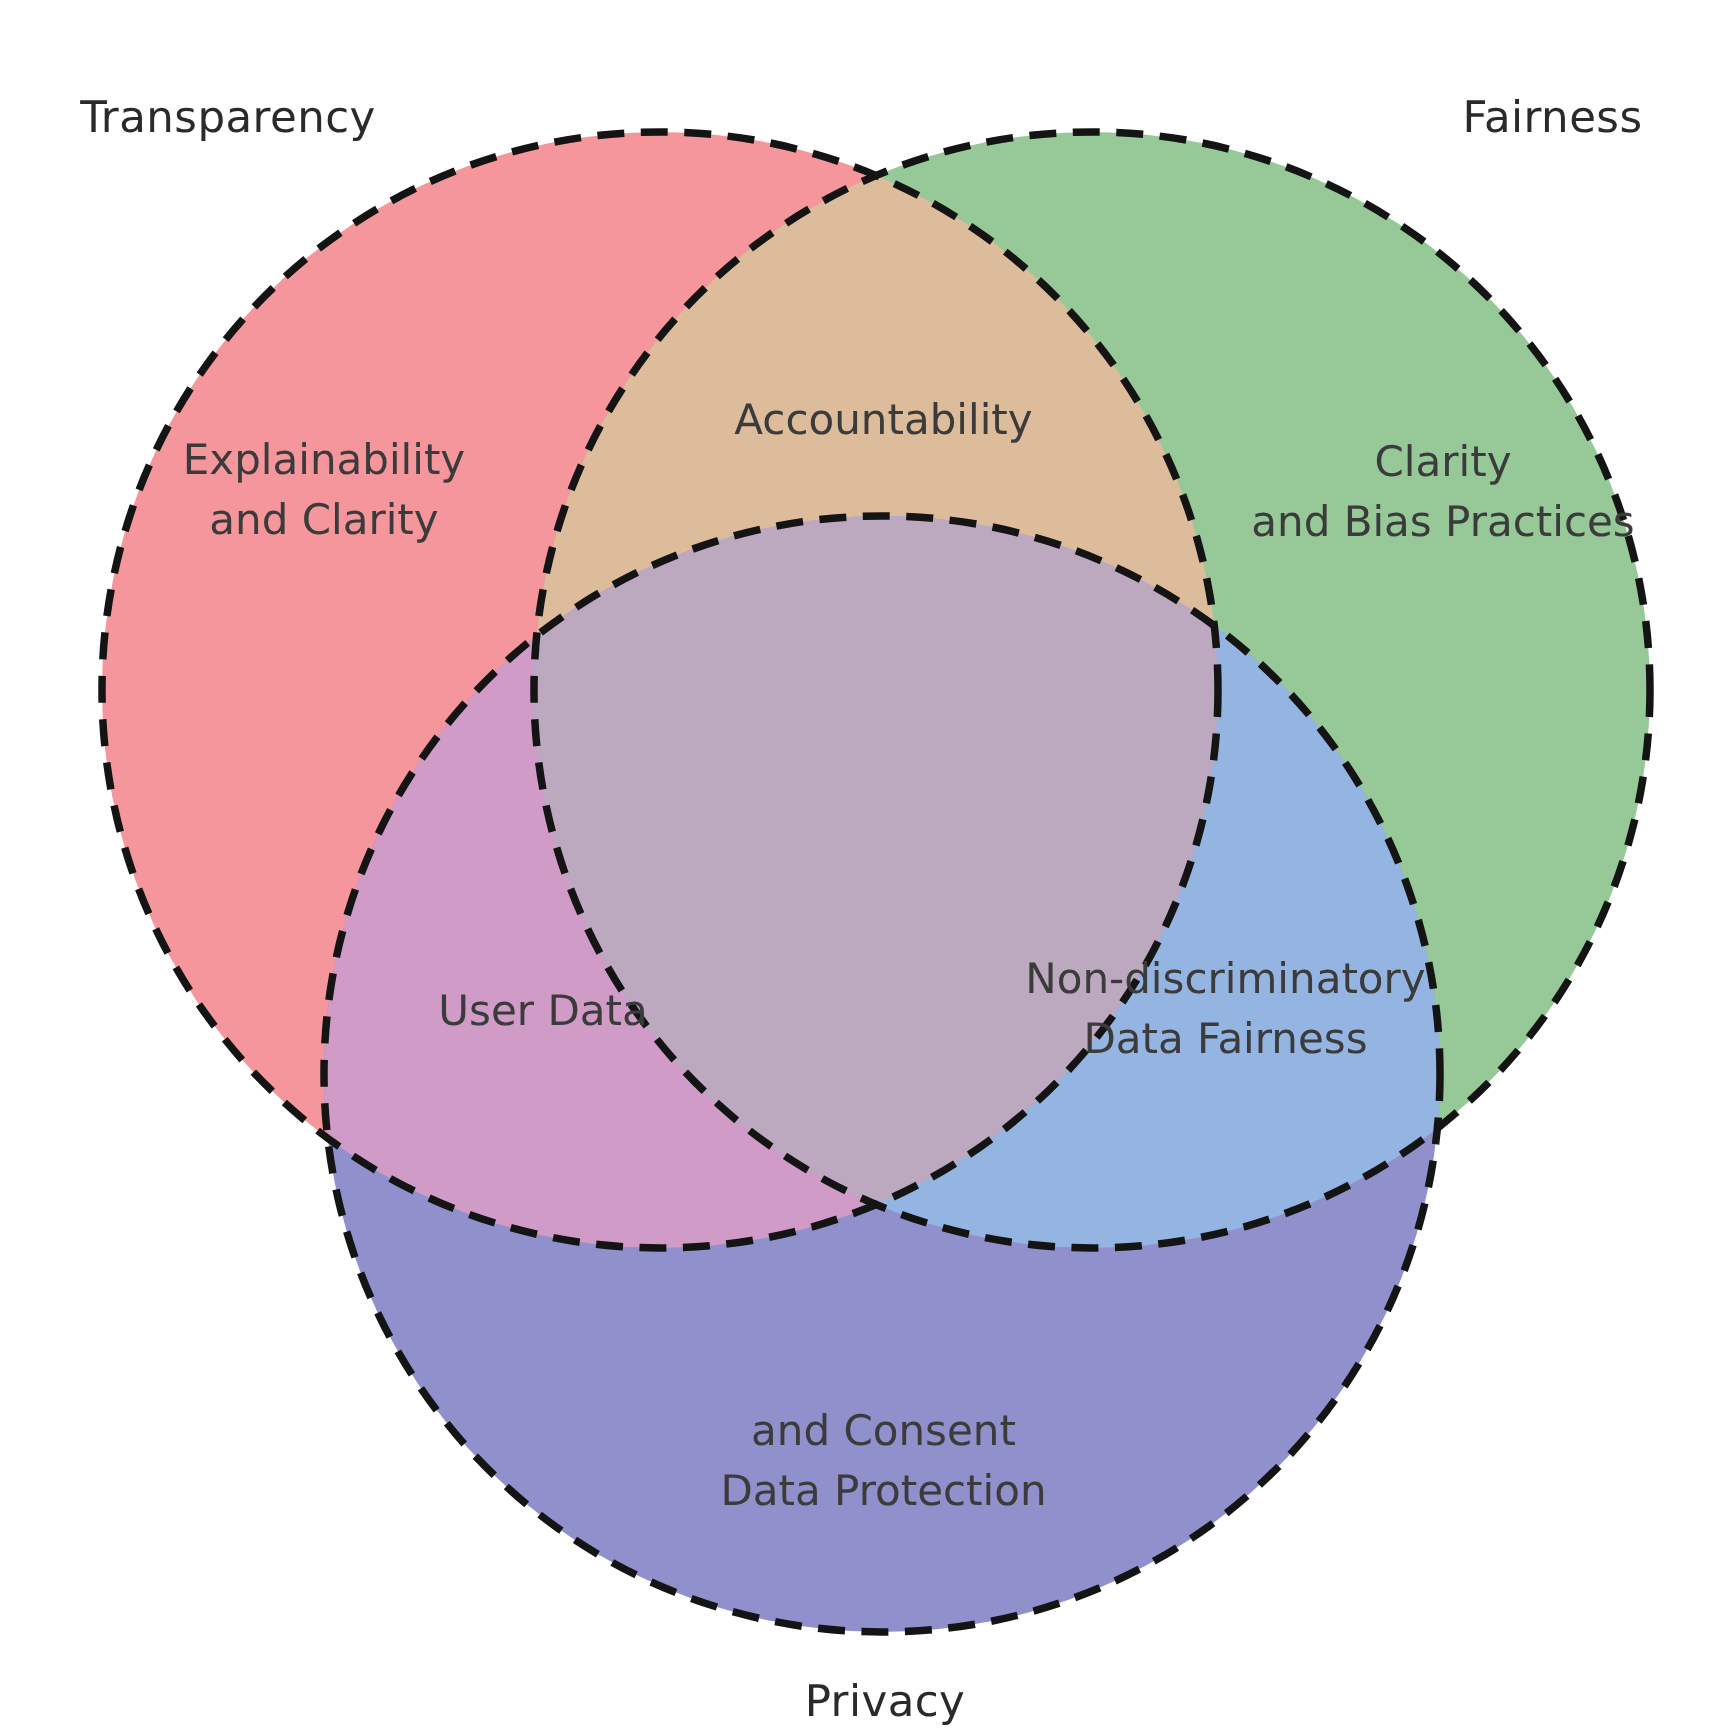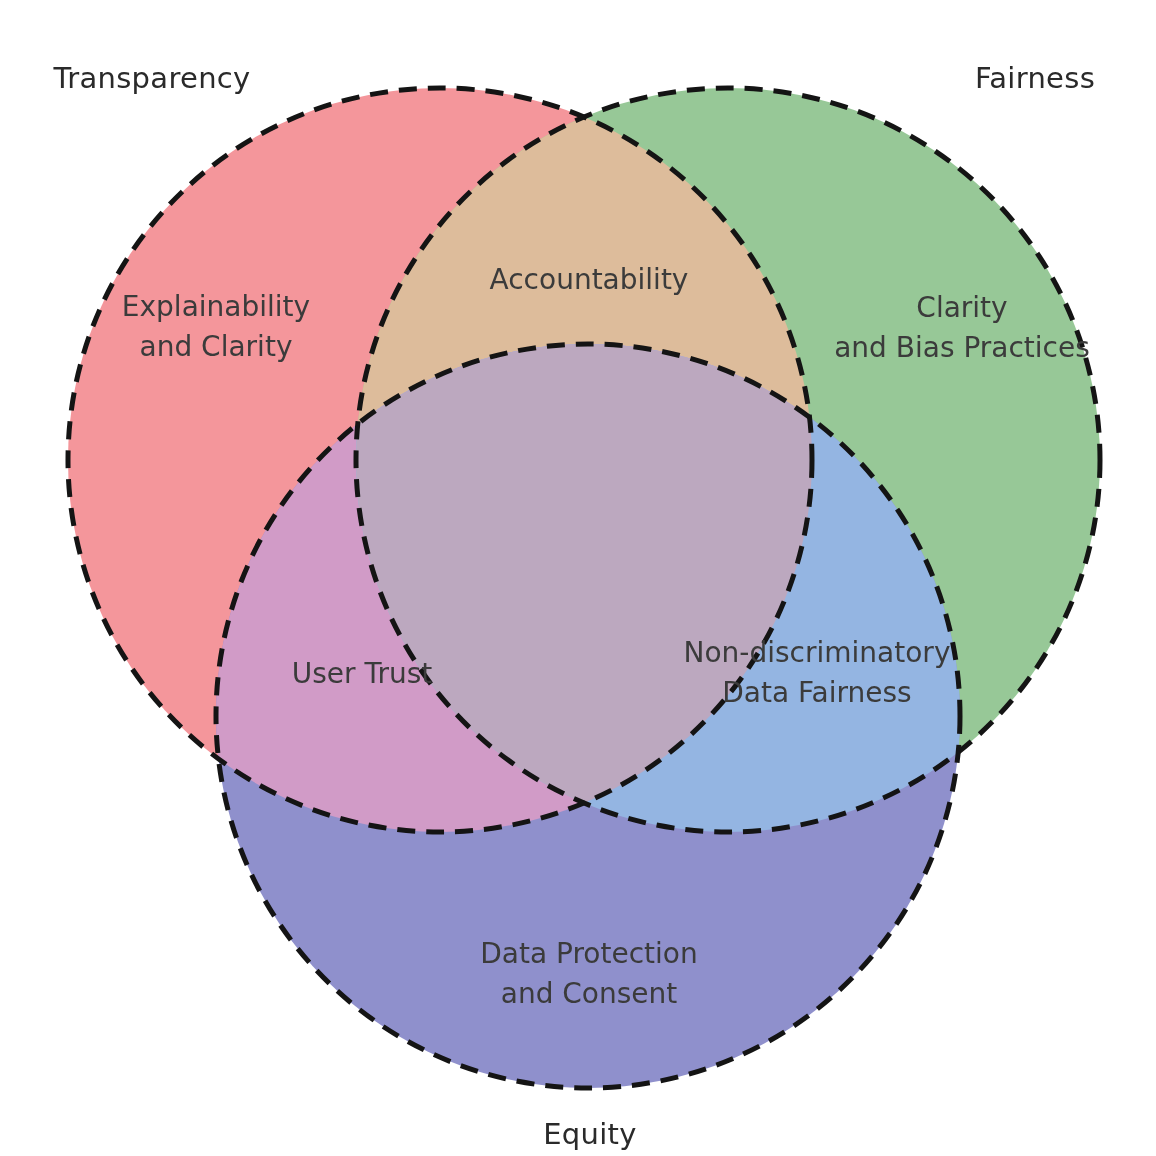--- a/index.html
+++ b/index.html
@@ -77,35 +77,35 @@
 
     <g fill="none" stroke-width="5" stroke-dasharray="18 11" stroke-linecap="butt">
       <circle cx="440" cy="460" r="372" stroke="#141414"></circle>
       <circle cx="728" cy="460" r="372" stroke="#141414"></circle>
       <circle cx="588" cy="716" r="372" stroke="#141414"></circle>
     </g>
   </svg>
 
   <div class="label set-title" style="left:152px; top:78px;">Transparency</div>
   <div class="label set-title" style="left:987px; top:78px;margin-left:48px;">Fairness</div>
-  <div class="label set-title" style="left:590px; top:1134px;">Equity</div>
+  <div class="label set-title" style="left:590px; top:1134px;">Privacy</div>
 
   <div class="label region-label" style="left:216px; top:327px;">
     <div>Explainability</div>
     <div>and Clarity</div>
   </div>
   <div class="label region-label" style="left:962px; top:328px;">
     <div>Clarity</div>
     <div>and Bias Practices</div>
   </div>
   <div class="label region-label" style="left:589px; top:974px;">
+    <div>and Consent</div>
     <div>Data Protection</div>
-    <div>and Consent</div>
   </div>
 
   <div class="label region-label" style="left:589px; top:280px;">Accountability</div>
-  <div class="label region-label" style="left:362px; top:674px;">User Trust</div>
+  <div class="label region-label" style="left:362px; top:674px;">User Data</div>
   <div class="label region-label" style="left:817px; top:673px;">
     <div>Non-discriminatory</div>
     <div>Data Fairness</div>
   </div>
 
 </div>
 
 </body></html>

